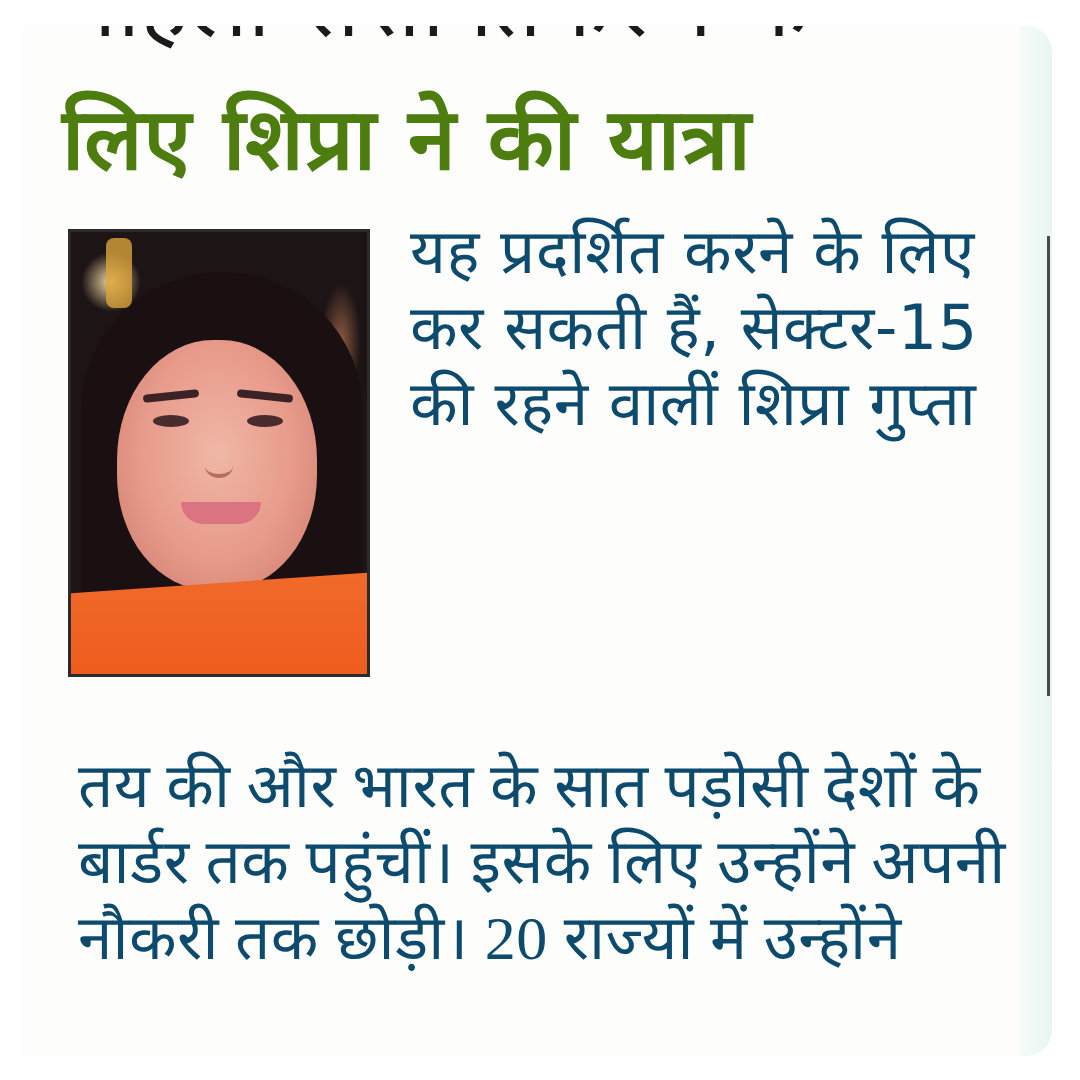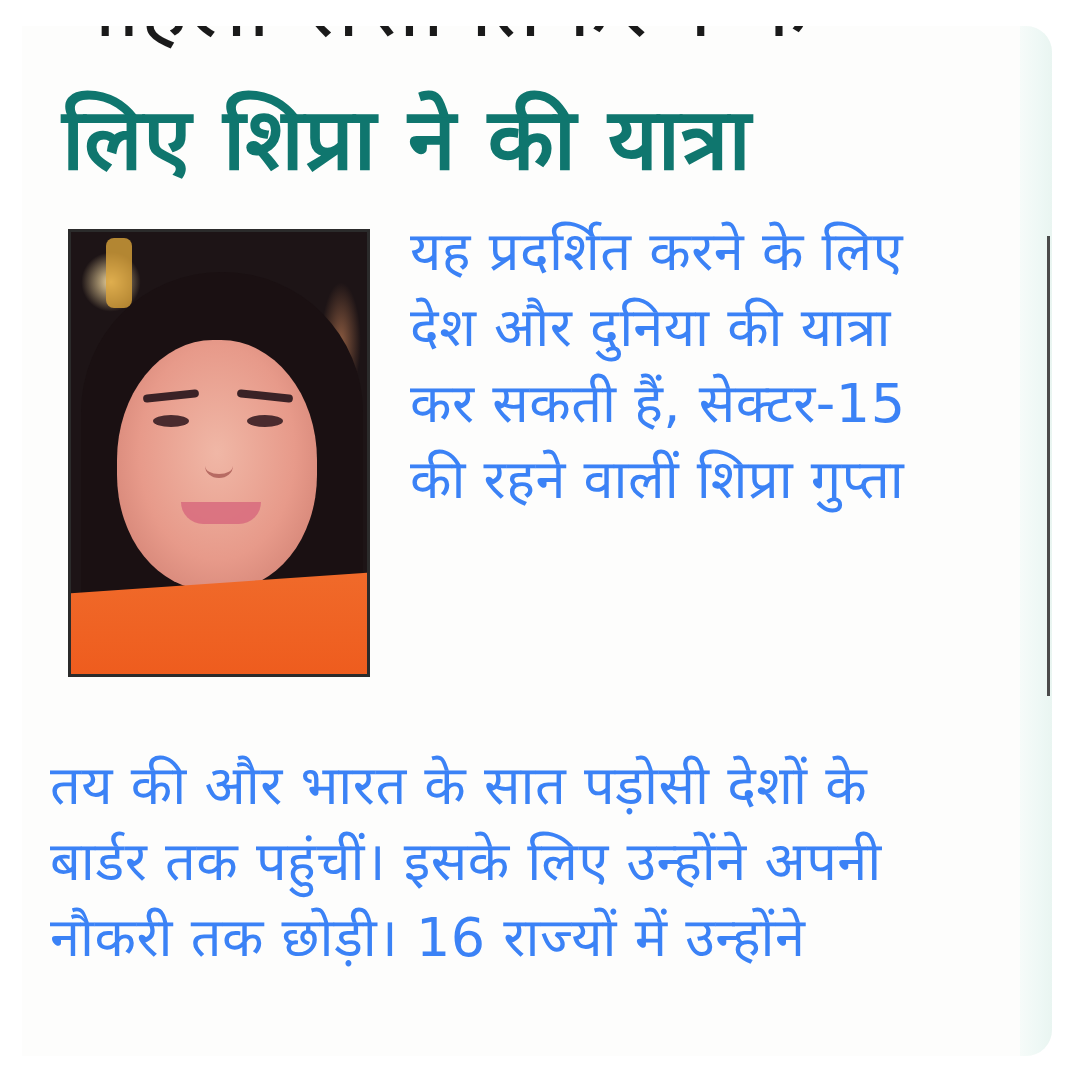--- a/index.html
+++ b/index.html
@@ -57,21 +57,21 @@
       white-space: nowrap;
       transform: translateY(-28px);
       letter-spacing: 1px;
     }
     .headline {
       position: absolute;
       left: 40px;
       top: 58px;
       font-size: 86px;
       line-height: 110px;
-      color: #0f766e;
+      color: #4d7c0f;
       font-weight: bold;
       white-space: nowrap;
       letter-spacing: 1px;
     }
     .photo {
       position: absolute;
       left: 46px;
       top: 203px;
       width: 302px;
       height: 448px;
@@ -122,33 +122,34 @@
       position: absolute; left: 110px; top: 270px; width: 80px; height: 22px;
       background: #d86b7e; border-radius: 0 0 40px 40px; opacity: 0.85;
     }
     .photo .scarf {
       position: absolute; left: -4px; top: 340px; width: 310px; height: 120px;
       background: linear-gradient(180deg, #f06a2a 0%, #ee5a1c 100%);
       clip-path: polygon(0 18%, 100% 0, 100% 100%, 0 100%);
     }
     .body-text {
       position: absolute;
-      color: #3b82f6;
-      font-size: 54px;
+      color: #0c4a6e;
+      font-size: 62px;
       line-height: 76px;
       white-space: nowrap;
       letter-spacing: 0.5px;
     }
     .col-right {
       left: 388px;
       top: 188px;
     }
     .col-full {
-      left: 28px;
+      left: 56px;
       top: 722px;
+      font-family: Liberation Serif, serif;
     }
     .line {
       display: block;
       height: 76px;
     }
   </style>
 </head>
 <body>
 
 <div class="clipping">
@@ -171,23 +172,22 @@
     <div class="brow-r"></div>
     <div class="eye-l"></div>
     <div class="eye-r"></div>
     <div class="nose"></div>
     <div class="mouth"></div>
     <div class="scarf"></div>
   </div>
 
   <div class="body-text col-right">
     <span class="line">यह प्रदर्शित करने के लिए</span>
-    <span class="line">देश और दुनिया की यात्रा</span>
     <span class="line">कर सकती हैं, सेक्टर-15</span>
     <span class="line">की रहने वालीं शिप्रा गुप्ता</span>
   </div>
 
   <div class="body-text col-full">
     <span class="line">तय की और भारत के सात पड़ोसी देशों के</span>
     <span class="line">बार्डर तक पहुंचीं। इसके लिए उन्होंने अपनी</span>
-    <span class="line">नौकरी तक छोड़ी। 16 राज्यों में उन्होंने</span>
+    <span class="line">नौकरी तक छोड़ी। 20 राज्यों में उन्होंने</span>
   </div>
 </div>
 
 </body></html>

